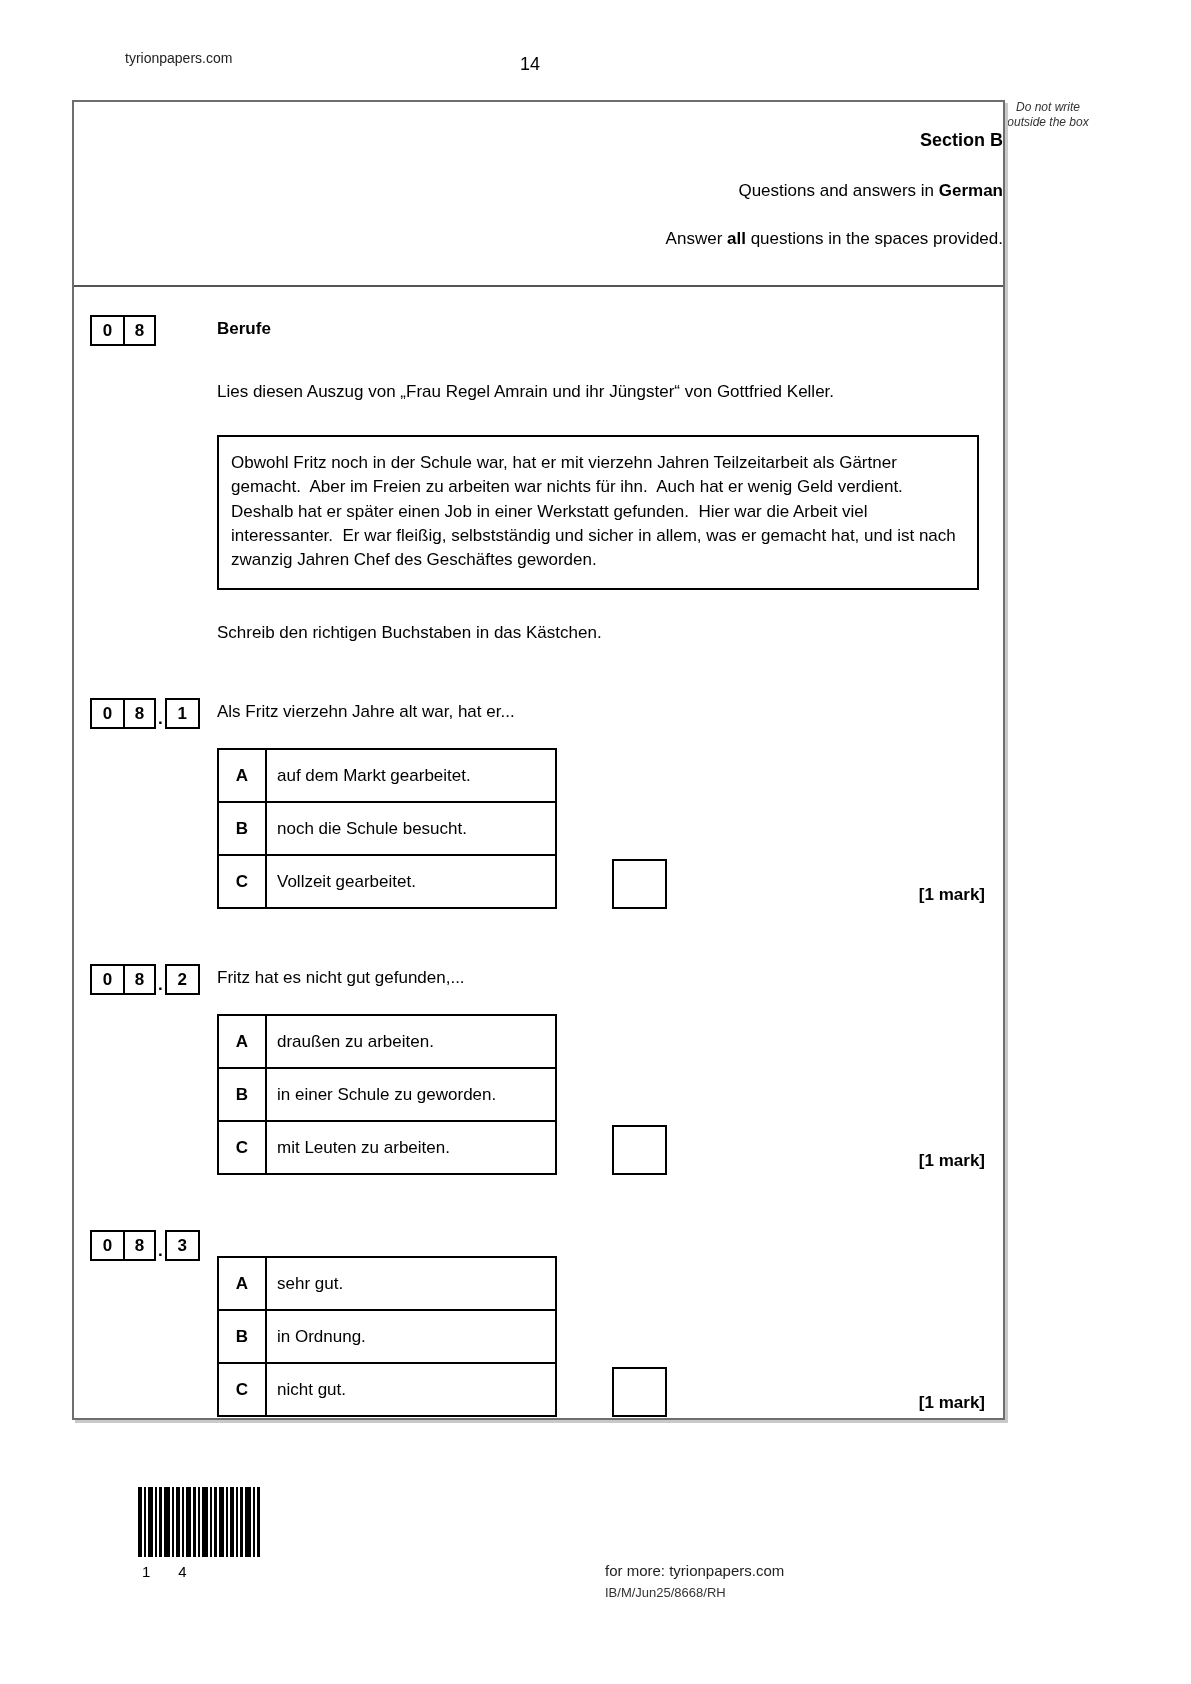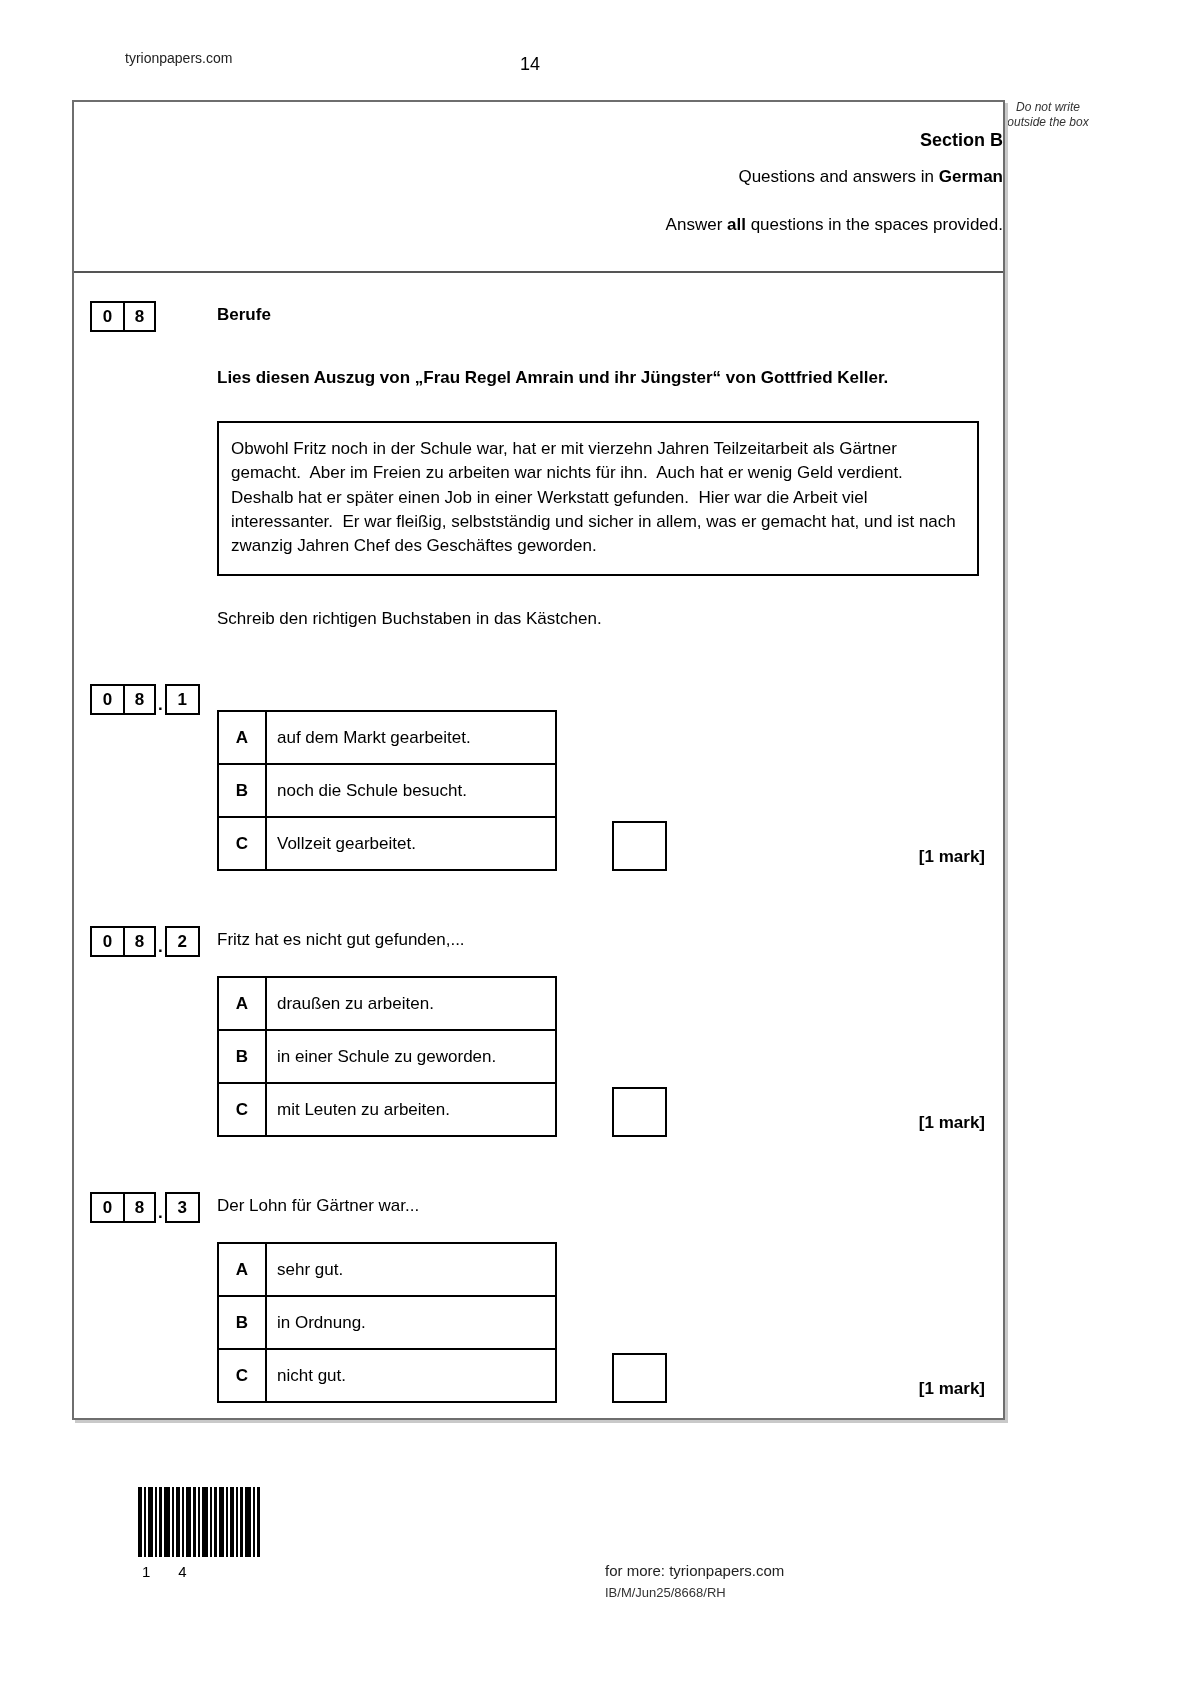--- a/index.html
+++ b/index.html
@@ -35,21 +35,21 @@
     border: 2px solid #6e6e6e;
     box-shadow: 3px 3px 0 #c9c9c9;
     background: #fff;
   }
   .section-header {
     border-bottom: 2px solid #555;
     padding: 28px 0 36px 0;
     text-align: right;
   }
   .section-title { font-size: 18px; font-weight: bold; }
-  .section-subtitle { font-size: 17px; margin-top: 16px; }
+  .section-subtitle { font-size: 17px; margin-top: 30px; }
   .section-instruction { font-size: 17px; margin-top: 28px; }
   .b { font-weight: bold; }
 
   .box-body { padding: 28px 18px 0 16px; }
 
   
   .q-row { display: flex; align-items: flex-start; }
   .q-num-col {
     width: 127px; flex: 0 0 127px;
     display: flex; align-items: center;
@@ -58,21 +58,21 @@
   .numbox .cell {
     width: 31px; height: 27px;
     display: flex; align-items: center; justify-content: center;
     font-size: 17px; font-weight: bold;
   }
   .numbox .cell + .cell { border-left: 2px solid #000; }
   .num-sep { font-size: 17px; font-weight: bold; margin: 8px 2px 0 2px; align-self: flex-end; }
   .q-content { flex: 1; }
 
   .q-title { font-size: 17px; font-weight: bold; padding-top: 4px; }
-  .q-intro { font-size: 17px; margin-top: 43px; font-weight: bold; }
+  .q-intro { font-size: 17px; margin-top: 43px; }
 
   .passage-box {
     border: 2px solid #000;
     margin-top: 33px;
     margin-right: 6px;
     padding: 14px 12px 16px 12px;
     font-size: 17px;
     line-height: 1.43;
     white-space: pre-wrap;
   }
@@ -165,20 +165,21 @@
           <span class="numbox">
             <span class="cell">0</span>
             <span class="cell">8</span>
           </span>
           <span class="num-sep">.</span>
           <span class="numbox">
             <span class="cell">1</span>
           </span>
         </div>
         <div class="q-content">
+          <div class="subq-text">Als Fritz vierzehn Jahre alt war, hat er...</div>
           <div class="options-row">
             <div class="options-table">
               <div class="option-line">
                 <div class="opt-letter">A</div>
                 <div class="opt-text">auf dem Markt gearbeitet.</div>
               </div>
               <div class="option-line">
                 <div class="opt-letter">B</div>
                 <div class="opt-text">noch die Schule besucht.</div>
               </div>
@@ -232,21 +233,20 @@
           <span class="numbox">
             <span class="cell">0</span>
             <span class="cell">8</span>
           </span>
           <span class="num-sep">.</span>
           <span class="numbox">
             <span class="cell">3</span>
           </span>
         </div>
         <div class="q-content">
-          <div class="subq-text">Der Lohn für Gärtner war...</div>
           <div class="options-row">
             <div class="options-table">
               <div class="option-line">
                 <div class="opt-letter">A</div>
                 <div class="opt-text">sehr gut.</div>
               </div>
               <div class="option-line">
                 <div class="opt-letter">B</div>
                 <div class="opt-text">in Ordnung.</div>
               </div>

